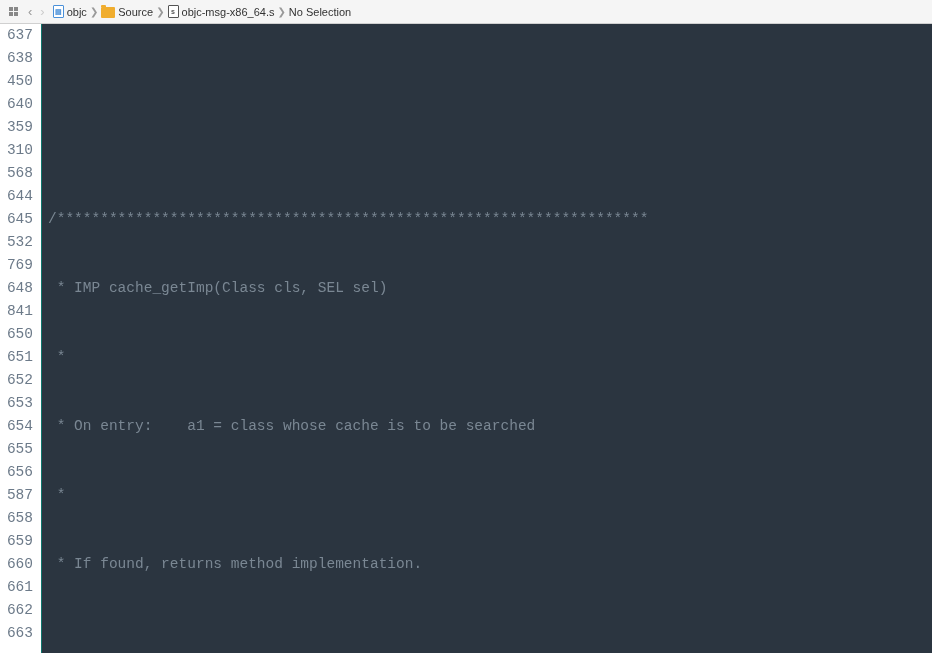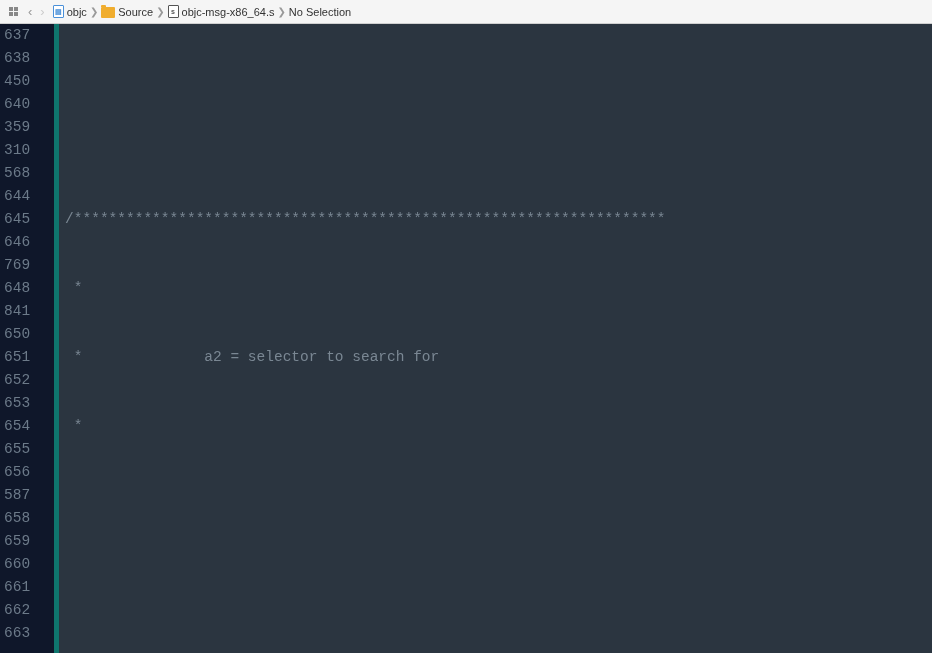--- a/index.html
+++ b/index.html
@@ -109,26 +109,26 @@
     }
     .editor {
       display: flex;
       height: calc(100% - 24px);
       background: #2b3540;
       font-family: "SF Mono", Menlo, Monaco, "Courier New", monospace;
       font-size: 14.5px;
       line-height: 23px;
     }
     .gutter {
-      background: #0f172a;
+      background: #ffffff;
       color: #6c7a89;
       text-align: right;
-      padding: 0 24px 0 4px;
+      padding: 0 8px 0 4px;
       user-select: none;
-      border-right: 5px solid #0f766e;
+      border-right: 1px solid #0f766e;
       min-width: 42px;
     }
     .gutter-line {
       height: 23px;
     }
     .code {
       flex: 1;
       color: #9aa5b1;
       position: relative;
       white-space: pre;
@@ -179,21 +179,21 @@
   <div class="gutter" id="gutter">
       <div class="gutter-line">637</div>
       <div class="gutter-line">638</div>
       <div class="gutter-line">450</div>
       <div class="gutter-line">640</div>
       <div class="gutter-line">359</div>
       <div class="gutter-line">310</div>
       <div class="gutter-line">568</div>
       <div class="gutter-line">644</div>
       <div class="gutter-line">645</div>
-      <div class="gutter-line">646</div>
+      <div class="gutter-line">532</div>
       <div class="gutter-line">769</div>
       <div class="gutter-line">648</div>
       <div class="gutter-line">841</div>
       <div class="gutter-line">650</div>
       <div class="gutter-line">651</div>
       <div class="gutter-line">652</div>
       <div class="gutter-line">653</div>
       <div class="gutter-line">654</div>
       <div class="gutter-line">655</div>
       <div class="gutter-line">656</div>
@@ -202,23 +202,25 @@
       <div class="gutter-line">659</div>
       <div class="gutter-line">660</div>
       <div class="gutter-line">661</div>
       <div class="gutter-line">662</div>
       <div class="gutter-line">663</div>
     </div>
   <div class="code">
     <div class="code-line"></div>
     <div class="code-line"></div>
     <div class="code-line comment">/********************************************************************</div>
+    <div class="code-line comment"> * IMP cache_getImp(Class cls, SEL sel)</div>
     <div class="code-line comment"> *</div>
-    <div class="code-line comment"> *              a2 = selector to search for</div>
+    <div class="code-line comment"> * On entry:    a1 = class whose cache is to be searched</div>
     <div class="code-line comment"> *</div>
+    <div class="code-line comment"> * If found, returns method implementation.</div>
     
     
     
     
     
     
     
     
     
     

